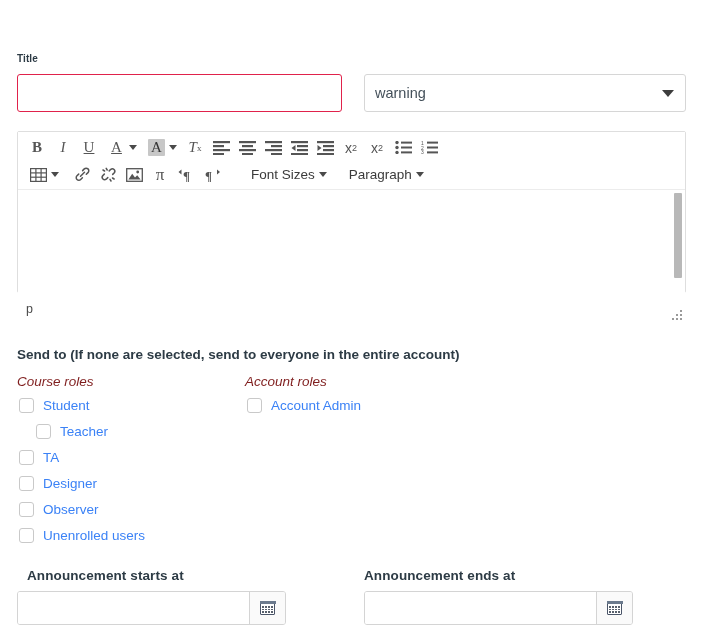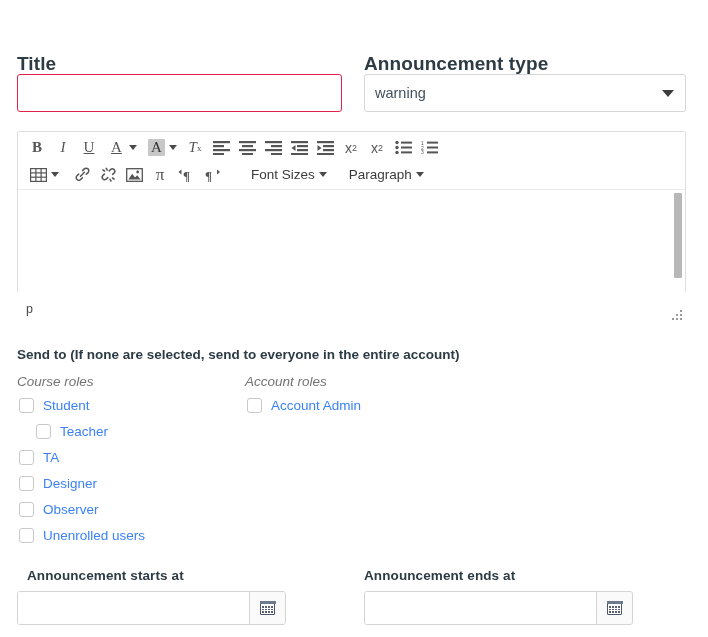--- a/index.html
+++ b/index.html
@@ -32,21 +32,21 @@
   }
   .plus-ico::before, .plus-ico::after {
     content: ""; position: absolute; background: #fff;
   }
   .plus-ico::before { left: 0; top: 5px; width: 13px; height: 3px; }
   .plus-ico::after  { top: 0; left: 5px; height: 13px; width: 3px; }
 
   
   .fld-label {
     position: absolute;
-    font-size: 19px; font-weight: 700; color: #2d3b45;
+    font-size: 10px; font-weight: 700; color: #2d3b45;
     letter-spacing: .1px;
   }
 
   
   .title-input {
     position: absolute; left: 17px; top: 74px;
     width: 325px; height: 38px;
     border: 1px solid #e0224b;
     border-radius: 3px;
     background: #fff;
@@ -144,21 +144,21 @@
     position: absolute; width: 2px; height: 2px; background: #9a9a9a;
   }
 
   
   .sendto {
     position: absolute; left: 17px; top: 347px;
     font-size: 13.5px; font-weight: 700;
   }
   .roles-hdr {
     position: absolute; font-size: 13.5px;
-    font-style: italic; color: #737373;
+    font-style: italic; color: #7f1d1d;
   }
   .cb-row {
     position: absolute;
     display: flex; align-items: center; gap: 9px;
     font-size: 13.5px; color: #3b82f6;
     cursor: pointer;
   }
   .cb {
     width: 15px; height: 15px;
     border: 1px solid #c9c9c9;
@@ -205,21 +205,20 @@
 </style>
 </head>
 <body>
 
 <div class="page">
 
 
   <div class="fld-label" style="left:17px; top:53px;">Title</div>
   <input class="title-input" type="text" value="" style="">
 
-  <div class="fld-label" style="left:364px; top:53px;">Announcement type</div>
   <div class="sel-wrap">
     <div class="sel-box">
       <span>warning</span>
     </div>
     <span class="sel-caret"></span>
   </div>
 
   <div class="editor">
     <div class="tb">
 

